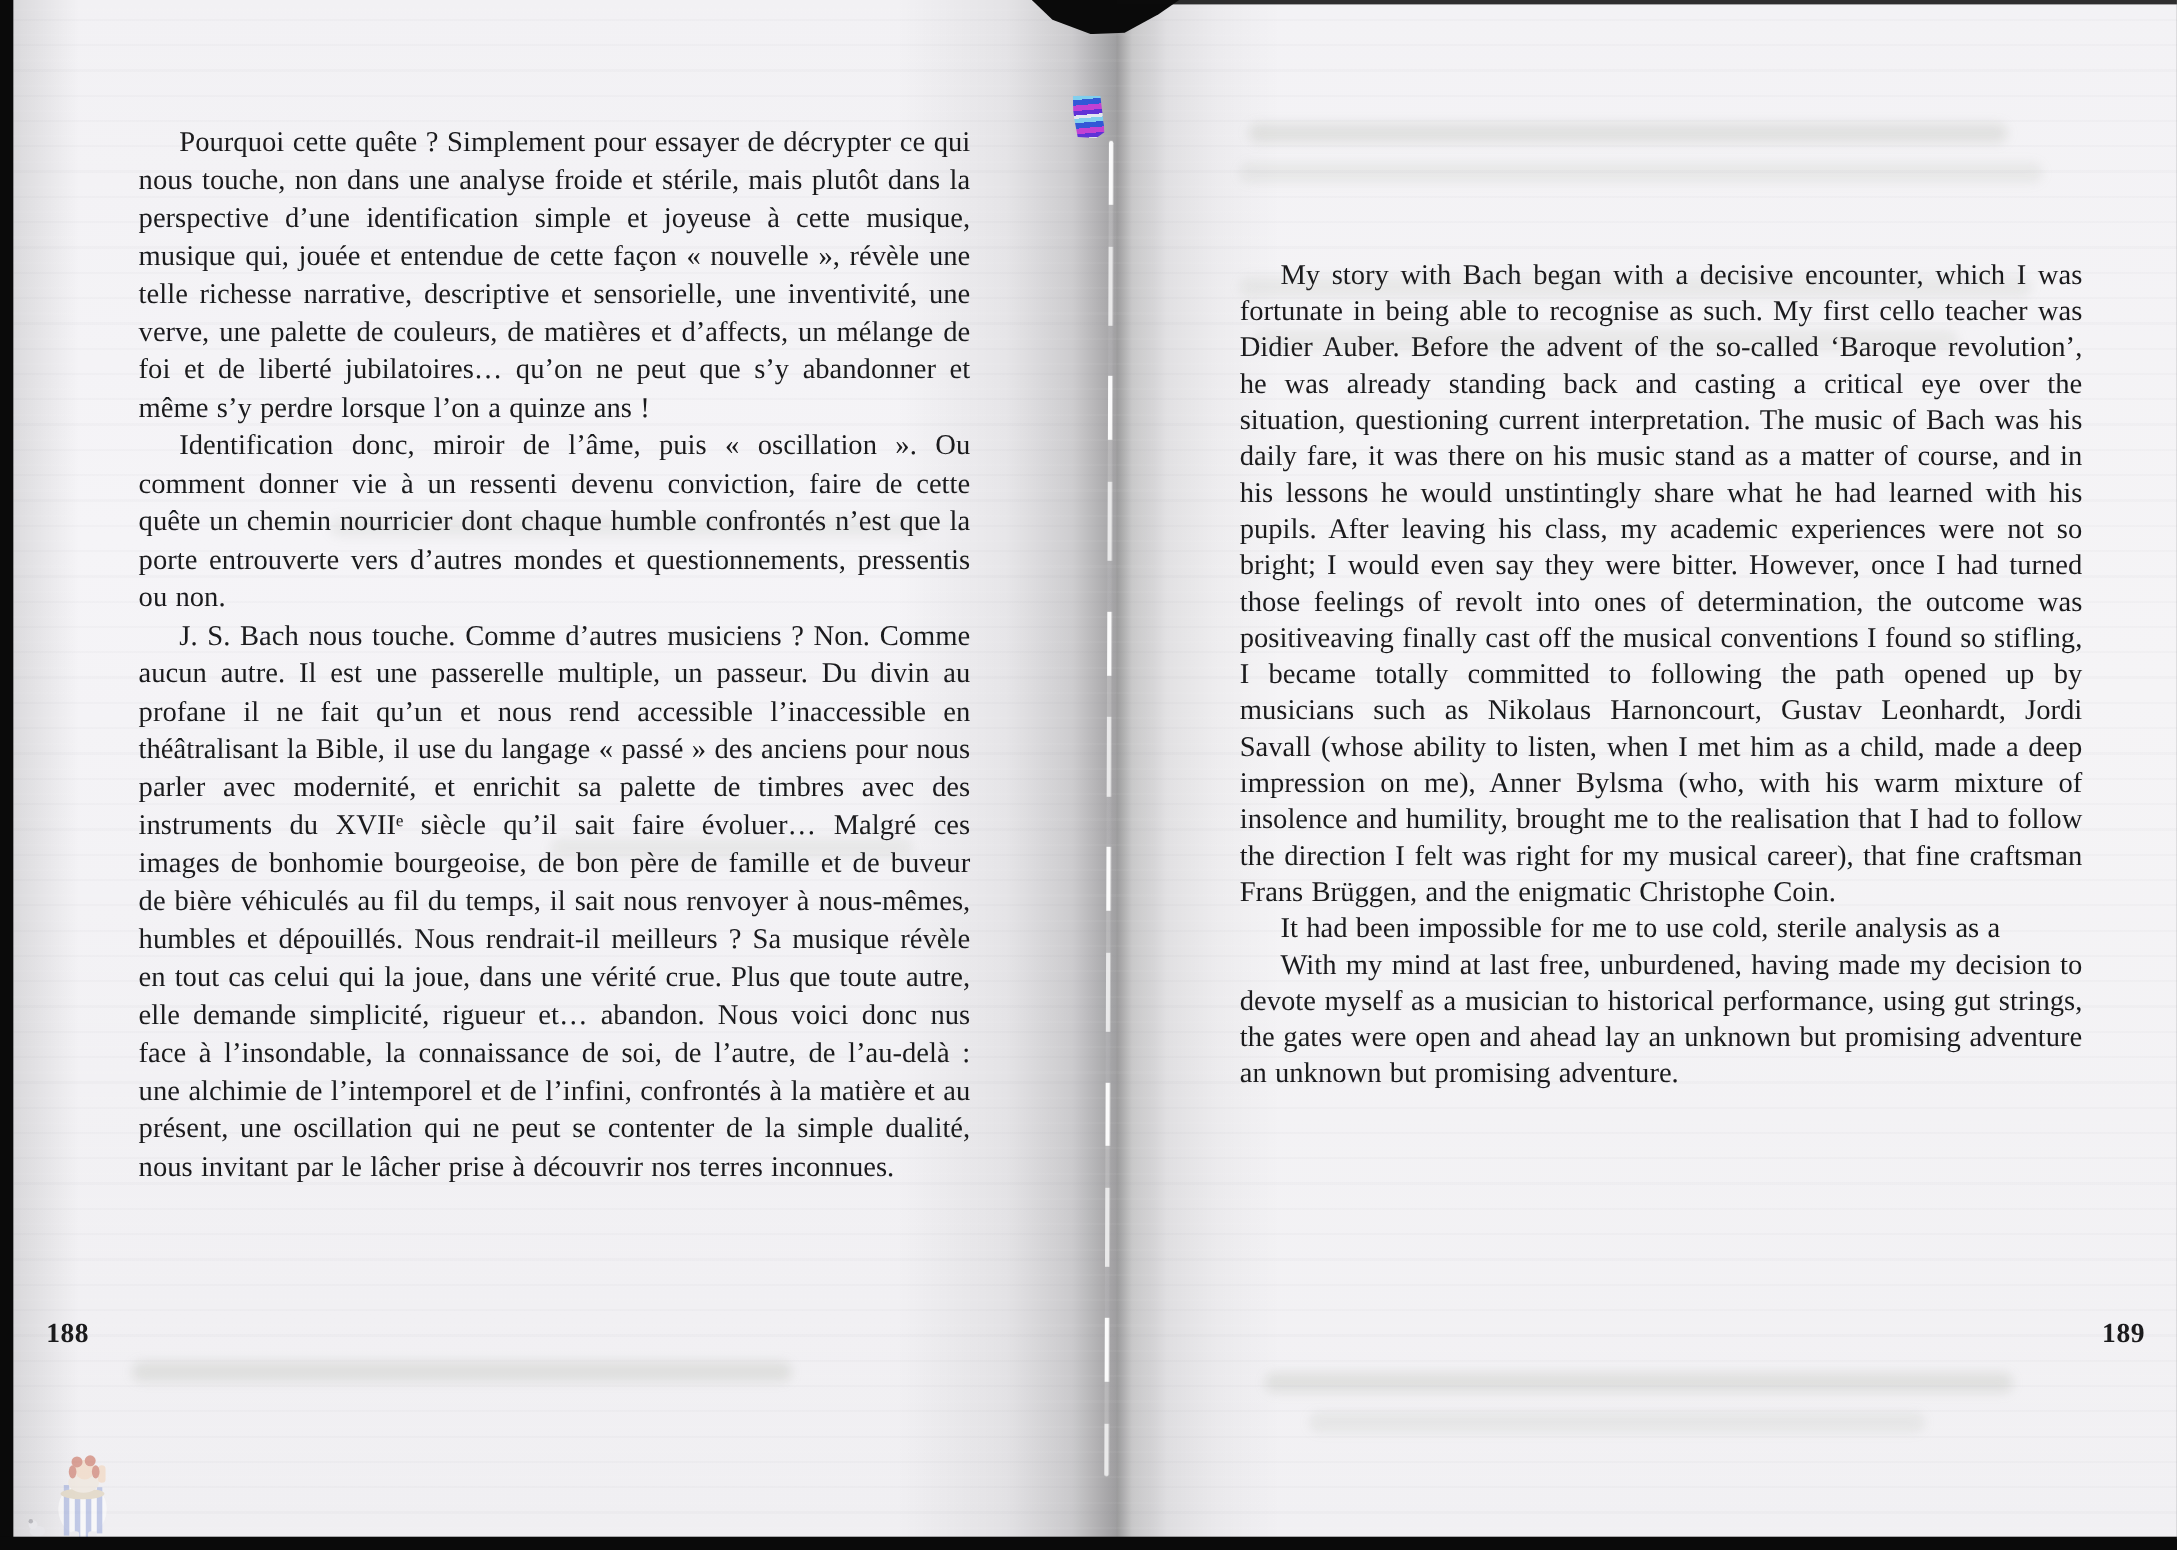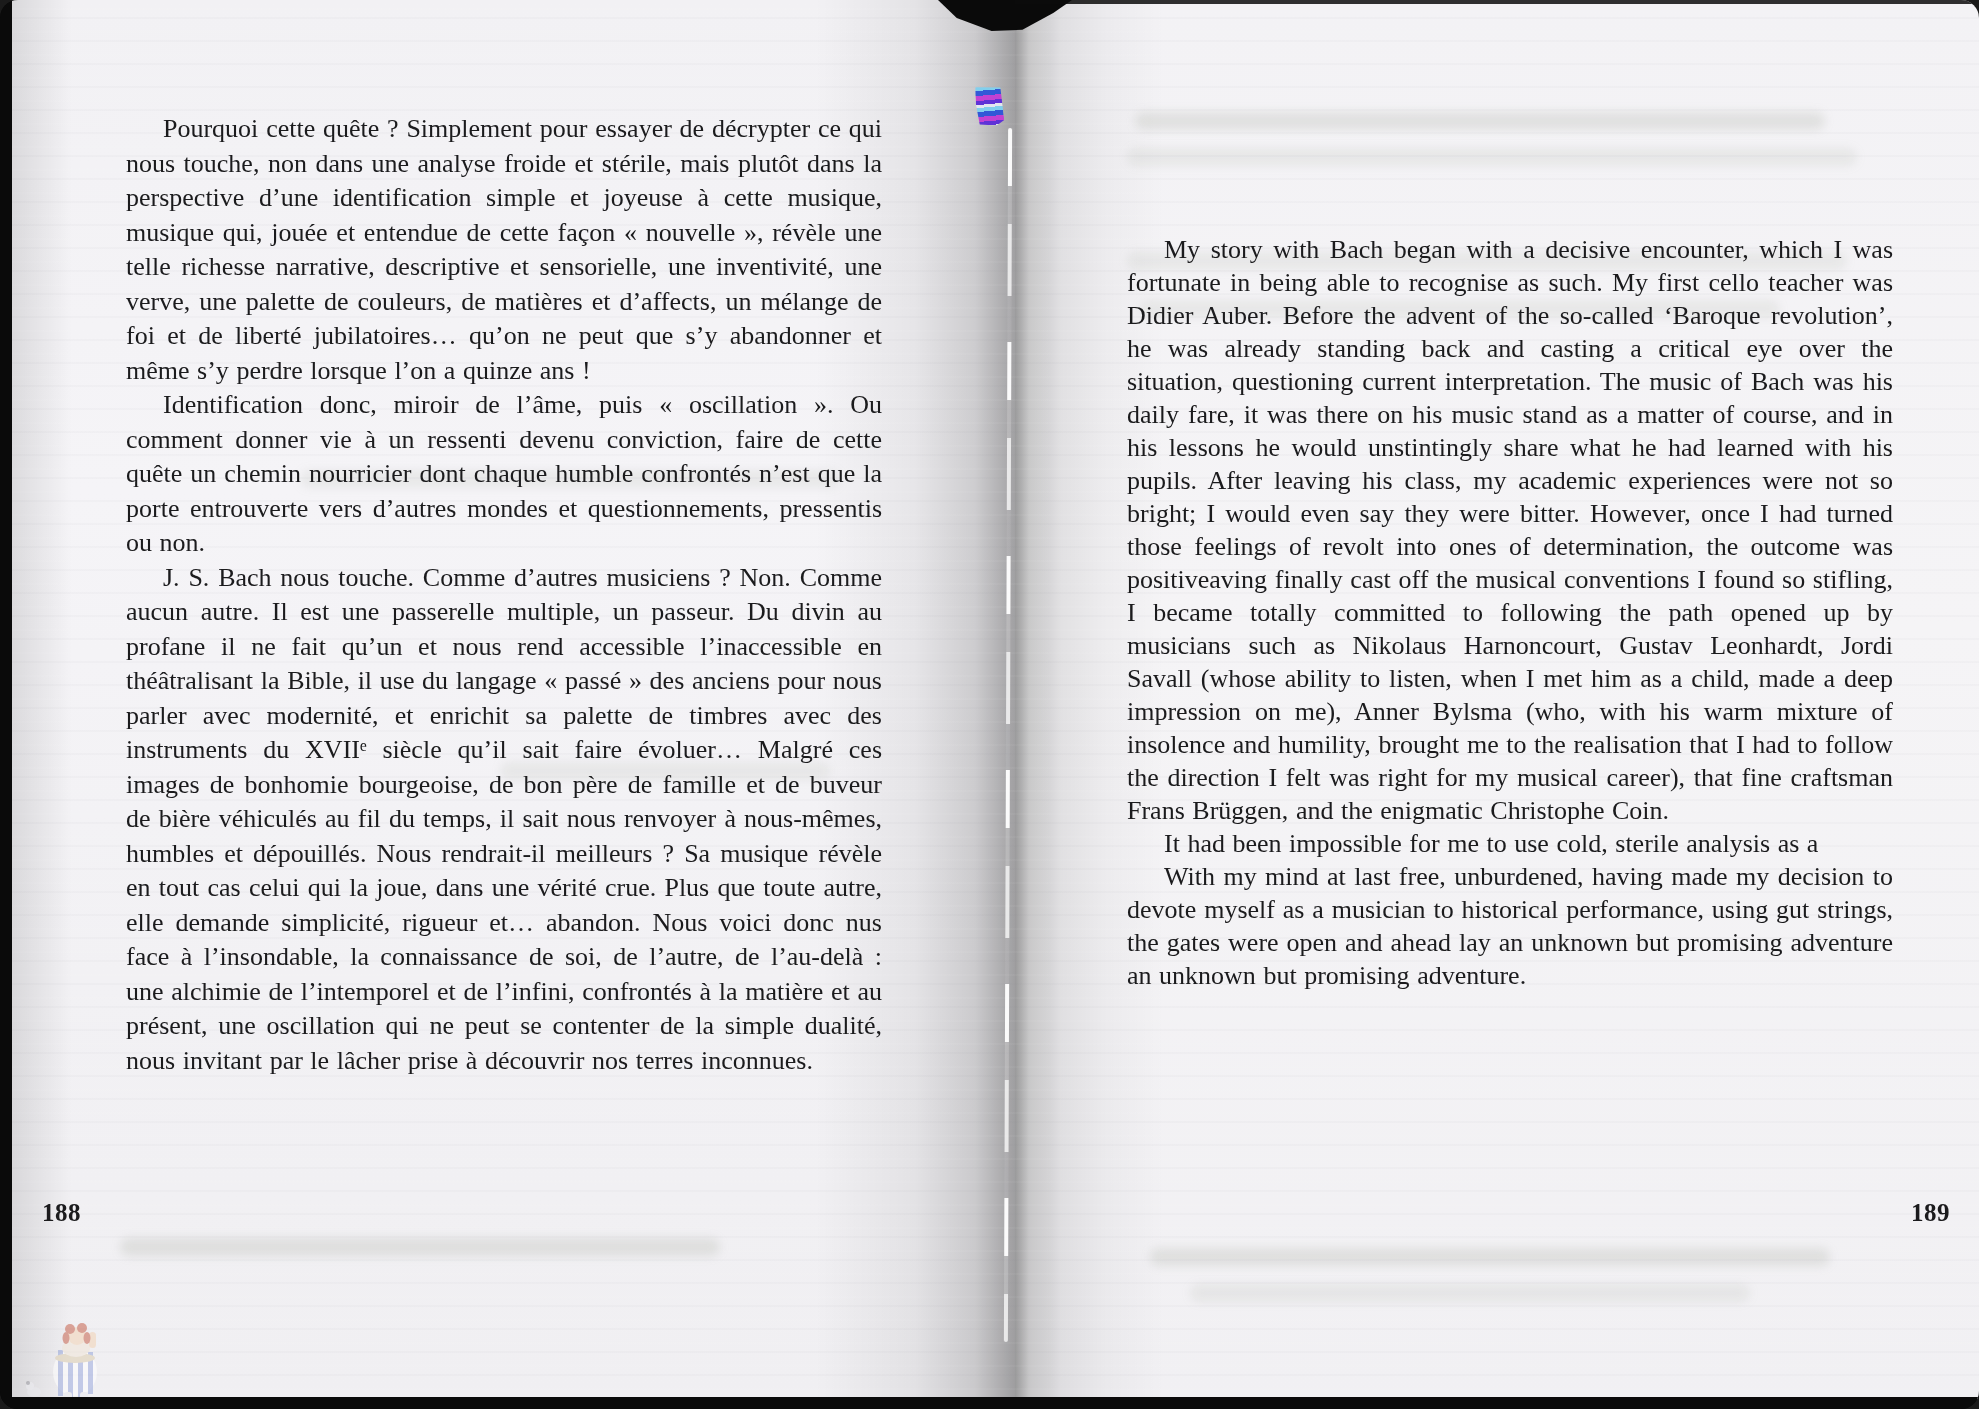--- a/index.html
+++ b/index.html
@@ -1,18 +1,18 @@
 <!DOCTYPE html>
 <html><head>
 <meta charset="utf-8">
 <style>
   html,body{margin:0;padding:0;background:#1a1a1a;}
   .scan{
     position:relative;width:1979px;height:1409px;overflow:hidden;
-    background:#0d0d0d;font-family:"Liberation Serif", serif;color:#1b1b1d;border-radius:18px;
+    background:#0d0d0d;font-family:"Liberation Serif", serif;color:#1b1b1d;
   }
   
   .page{position:absolute;top:0;height:1399px;}
   .page-left{
     left:12px;width:1003px;
     background:
       linear-gradient(to right, rgba(0,0,0,0.10), rgba(0,0,0,0) 60px),
       linear-gradient(to right, rgba(0,0,0,0) 80%, rgba(0,0,0,0.06) 90%, rgba(0,0,0,0.16) 96%, rgba(0,0,0,0.34) 100%),
       linear-gradient(180deg,#f2f1f4 0%,#f5f4f7 35%,#f2f1f4 70%,#f0eff2 100%);
   }

